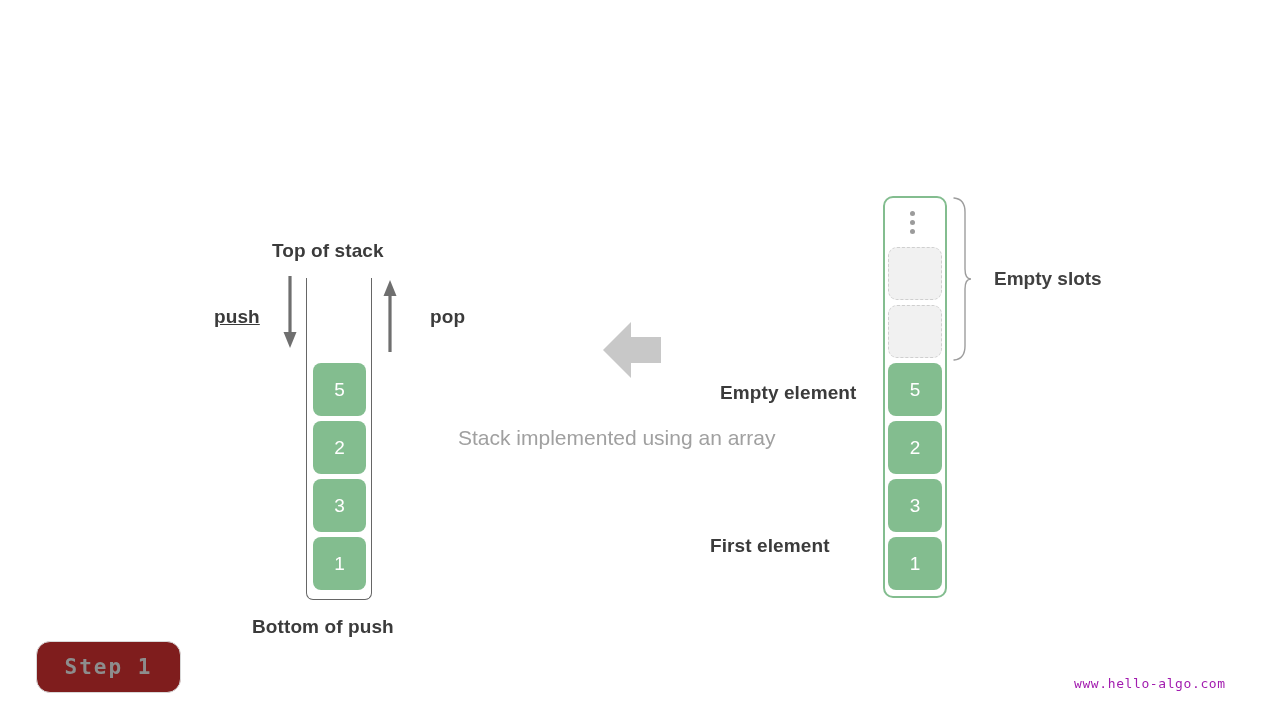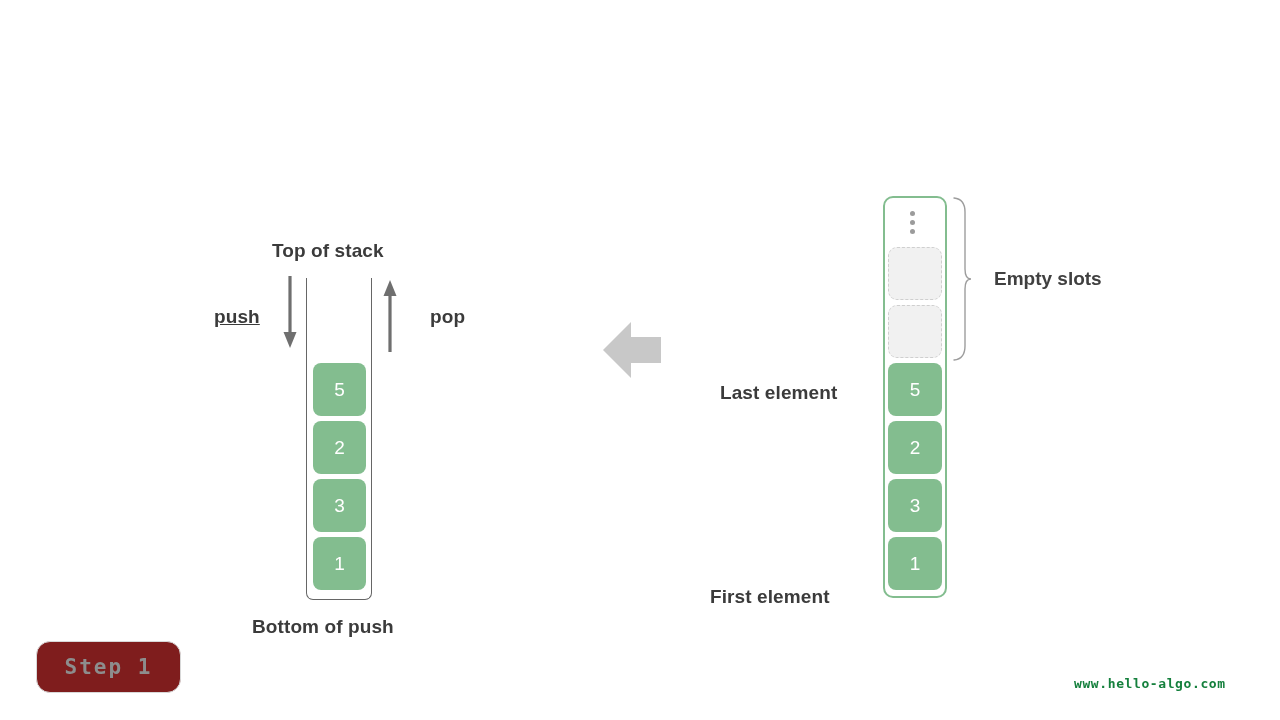--- a/index.html
+++ b/index.html
@@ -128,21 +128,21 @@
     border-radius: 50%;
     background: #9b9b9b;
     margin-bottom: 4px;
   }
   .edot:last-child { margin-bottom: 0; }
 
   #empty-slots-brace { left: 952px; top: 196px; }
   #empty-slots-label { left: 994px; top: 268px; }
 
   #last-element-label { left: 720px; top: 382px; }
-  #first-element-label { left: 710px; top: 586px; }
+  #first-element-label { left: 710px; top: 535px; }
 
   #top-of-stack-label { left: 272px; top: 240px; }
   #bottom-of-stack-label { left: 252px; top: 616px; }
   #push-label { left: 214px; top: 306px; text-decoration: underline; }
   #pop-label { left: 430px; top: 306px; }
 
   
   #step-badge {
     left: 36px;
     top: 641px;
@@ -163,24 +163,23 @@
     color: #8d8d8d;
     letter-spacing: 2px;
   }
 
   
   #watermark {
     left: 1074px;
     top: 676px;
     font-family: "DejaVu Sans Mono", monospace;
     font-size: 13px;
-    color: #15803d;
+    color: #a21caf;
     letter-spacing: .6px;
     white-space: nowrap;
-    font-weight: bold;
   }
 </style>
 </head>
 <body>
 
 <div class="canvas">
 
   <div class="abs label-dark" id="top-of-stack-label">Top of stack</div>
 
   <div class="abs label-dark" id="push-label">push</div>
@@ -205,20 +204,21 @@
     <div class="cell">3</div>
     <div class="cell">1</div>
   </div>
 
   <div class="abs label-dark" id="bottom-of-stack-label">Bottom of push</div>
 
   <svg class="abs" id="transform-arrow" width="58" height="60">
     <polygon points="0,30 28,2 28,17 58,17 58,43 28,43 28,58" fill="#c8c8c8"></polygon>
   </svg>
 
+  <div class="abs" id="center-caption">Stack implemented using an array</div>
 
   <div class="abs" id="array-container"></div>
 
   <div class="abs" id="ellipsis-dots">
     <div class="edot"></div>
     <div class="edot"></div>
     <div class="edot"></div>
   </div>
 
   <div class="array-cells">
@@ -229,21 +229,21 @@
     <div class="cell" style="width:54px;">3</div>
     <div class="cell" style="width:54px;">1</div>
   </div>
 
   <svg class="abs" id="empty-slots-brace" width="20" height="166">
     <path d="M2,2 Q13,3 13,16 L13,73 Q13,83 19,83 Q13,83 13,93 L13,150 Q13,163 2,164" fill="none" stroke="#9d9d9d" stroke-width="1.4" stroke-linecap="round"></path>
   </svg>
 
   <div class="abs label-gray" id="empty-slots-label">Empty slots</div>
 
-  <div class="abs label-dark" id="last-element-label">Last element</div>
+  <div class="abs label-dark" id="last-element-label">Empty element</div>
 
   <div class="abs label-dark" id="first-element-label">First element</div>
 
   <div class="abs" id="step-badge">
     <span id="step-badge-text">Step 1</span>
   </div>
 
   <div class="abs" id="watermark">www.hello-algo.com</div>
 
 </div>

